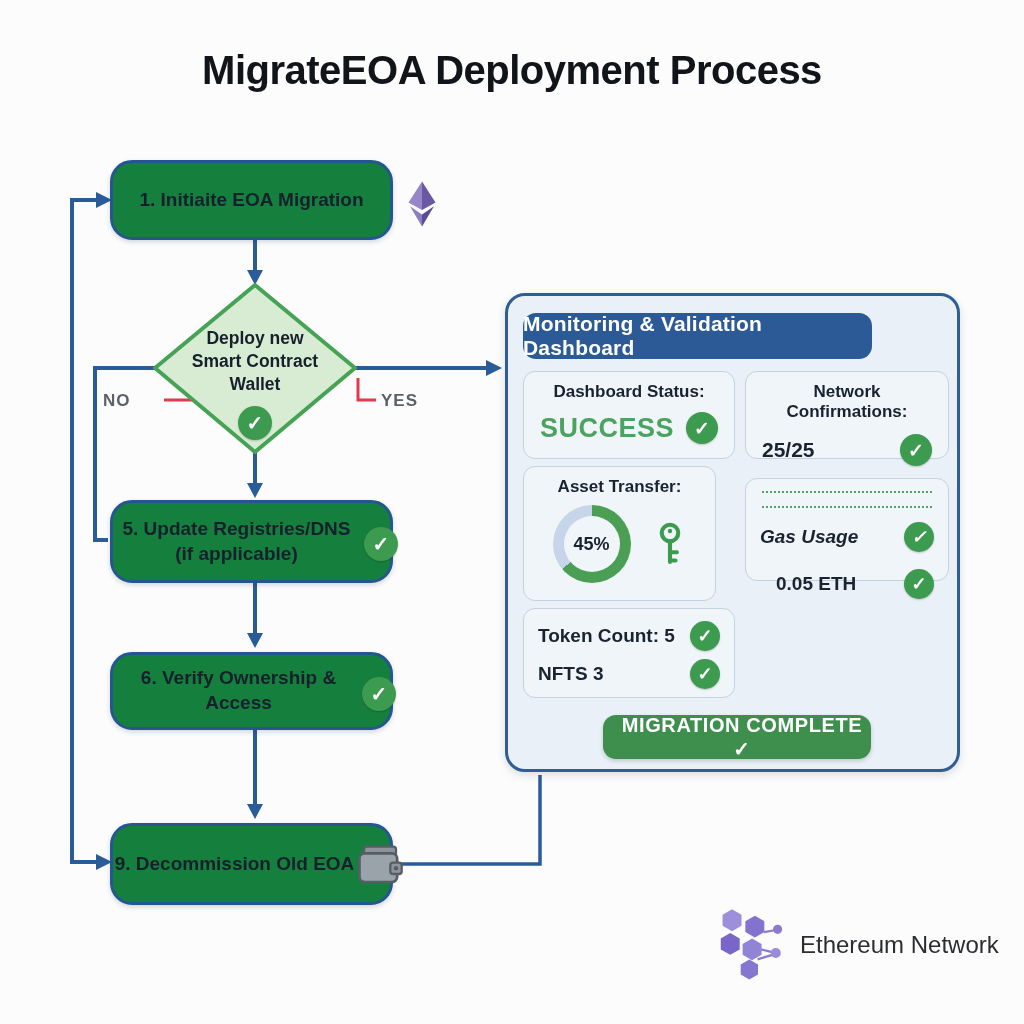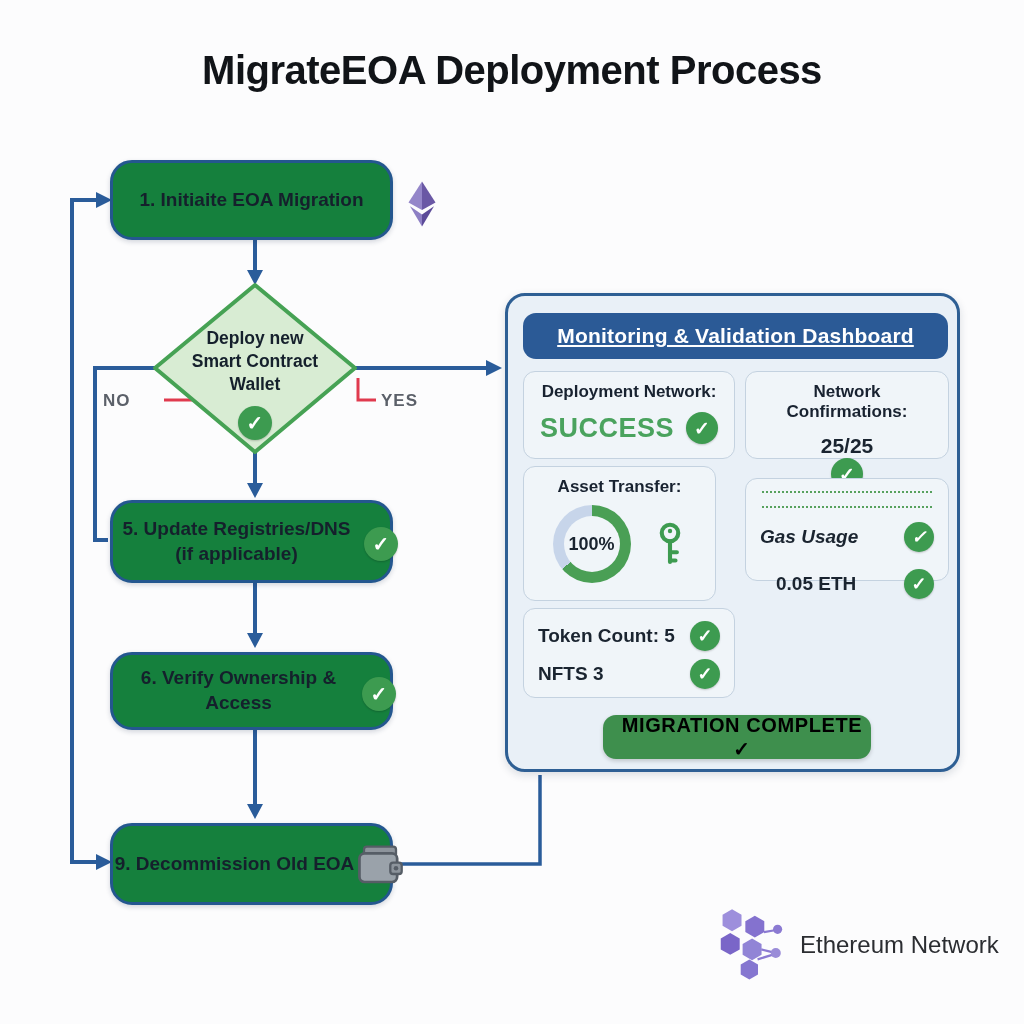--- a/index.html
+++ b/index.html
@@ -64,21 +64,21 @@
     background:conic-gradient(#4a9f55 0deg 230deg,#c7d5ea 230deg 360deg);
     display:flex;align-items:center;justify-content:center;
   }
   .donut-hole{
     width:56px;height:56px;border-radius:50%;background:#f0f5f9;
     display:flex;align-items:center;justify-content:center;
     font-size:18px;font-weight:600;color:#1a2430;
   }
   .btn-complete{
     box-sizing:border-box;background:#3e8f4d;border:none;border-radius:13px;
-    color:#000000;font-family:"Liberation Sans",sans-serif;
+    color:#ffffff;font-family:"Liberation Sans",sans-serif;
     font-size:20px;font-weight:800;letter-spacing:0.6px;
     display:flex;align-items:center;justify-content:center;cursor:pointer;
     box-shadow:0 2px 4px rgba(0,0,0,0.18);
     padding-left:16px;
   }
   .footer-label{font-size:24px;font-weight:500;color:#2b2d31;}
 </style>
 </head>
 <body>
 
@@ -152,46 +152,46 @@
     <svg class="abs" style="right:-14px;top:18px;" width="48" height="44" viewBox="0 0 42 38">
       <rect x="7" y="2" width="28" height="9" rx="2.5" fill="#8d949c" stroke="#565d66" stroke-width="2"></rect>
       <rect x="3" y="8" width="33" height="25" rx="4.5" fill="#9aa2aa" stroke="#565d66" stroke-width="2.4"></rect>
       <rect x="30" y="16" width="10" height="10" rx="2.5" fill="#8d949c" stroke="#565d66" stroke-width="2"></rect>
       <circle cx="35" cy="21" r="2" fill="#565d66"></circle>
     </svg>
   </div>
 
   <div class="abs panel" style="left:505px;top:293px;width:455px;height:479px;">
 
-    <div class="abs panel-header" style="left:15px;top:17px;width:425px;height:46px;text-decoration:underline;">
+    <div class="abs panel-header" style="left:15px;top:17px;width:349px;height:46px;">
       <span>Monitoring &amp; Validation Dashboard</span>
     </div>
 
     <div class="abs card" style="left:15px;top:75px;width:212px;height:88px;">
-      <span class="card-label">Deployment Network:</span>
+      <span class="card-label">Dashboard Status:</span>
       <div class="row" style="justify-content:center;gap:12px;margin-top:10px;">
         <span class="success-text">SUCCESS</span>
         <span class="chk"></span>
       </div>
     </div>
 
     <div class="abs card" style="left:237px;top:75px;width:204px;height:88px;">
       <span class="card-label">Network Confirmations:</span>
-      <div class="row" style="margin-top:12px;padding:0 4px;flex-direction:column;">
+      <div class="row" style="margin-top:12px;padding:0 4px;">
         <span class="metric-text">25/25</span>
         <span class="chk"></span>
       </div>
     </div>
 
     <div class="abs card" style="left:15px;top:170px;width:193px;height:135px;">
       <span class="card-label">Asset Transfer:</span>
       <div class="row" style="justify-content:center;gap:22px;margin-top:8px;">
         <div class="donut">
           <div class="donut-hole">
-            <span>100%</span>
+            <span>45%</span>
           </div>
         </div>
         <svg width="34" height="44" viewBox="0 0 24 32">
           <circle cx="12" cy="8" r="6" fill="none" stroke="#3d9b50" stroke-width="3"></circle>
           <circle cx="12" cy="6.5" r="1.6" fill="#3d9b50"></circle>
           <path d="M12,14 V29 M12,22 H17 M12,28 H16" stroke="#3d9b50" stroke-width="3" stroke-linecap="round" fill="none"></path>
         </svg>
       </div>
     </div>
 

